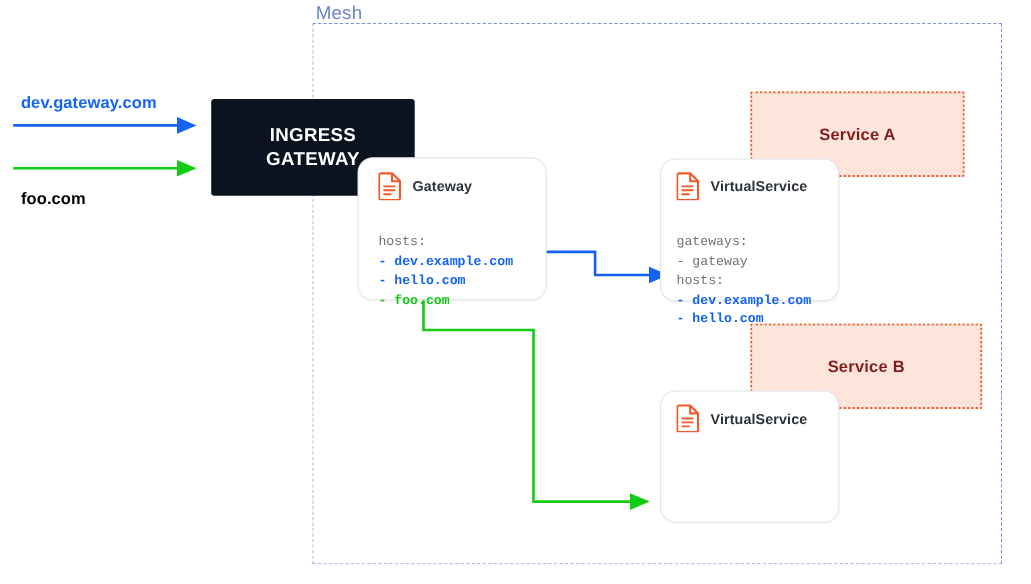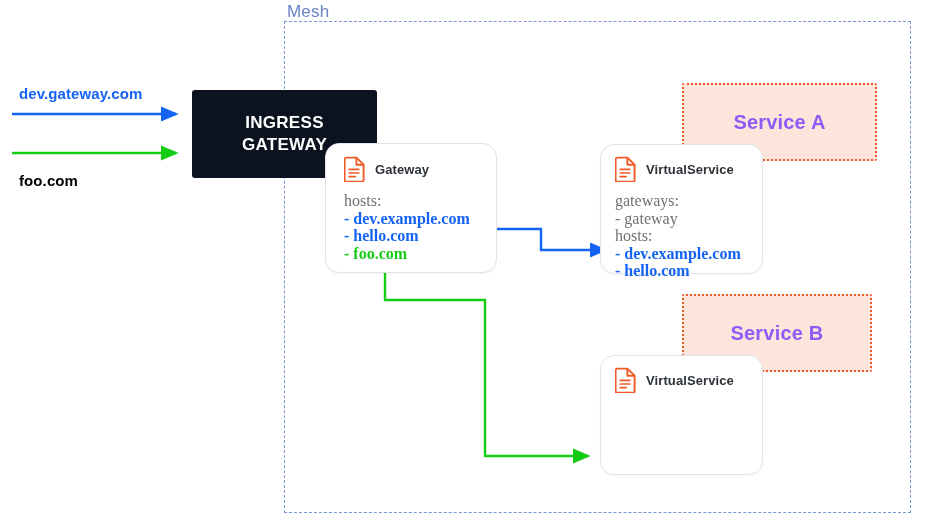--- a/index.html
+++ b/index.html
@@ -88,24 +88,25 @@
   .card-title {
     font-size: 13px;
     font-weight: bold;
     color: #2d3338;
     letter-spacing: 0.1px;
     white-space: nowrap;
   }
   .doc-icon { width: 22px; height: 26px; display: block; flex: 0 0 auto; }
 
   .code {
-    font-family: Liberation Serif, serif;
-    font-size: 16px;
+    font-family: Liberation Mono, monospace;
+    font-size: 12px;
     line-height: 17.5px;
     white-space: pre;
+    margin-top: 20px;
   }
   .code .k { color: #6e7276; }
   .code .blue { color: #1463f3; font-weight: bold; }
   .code .green { color: #14cc14; font-weight: bold; }
 
   #gateway-card { left: 325px; top: 143px; width: 172px; height: 130px; }
   #gateway-card .card-head { position: absolute; left: 18px; top: 12px; }
   #gateway-card .code { position: absolute; left: 18px; top: 48px; }
 
   #vs-a-card { left: 600px; top: 144px; width: 163px; height: 130px; }
@@ -120,27 +121,27 @@
   .service-box {
     background: #fde5db;
     border: 2.2px dotted #f05a28;
     box-sizing: border-box;
     border-radius: 2px;
     display: flex;
     align-items: center;
     justify-content: center;
   }
   .service-box .svc-text {
-    font-size: 20px;
-    font-weight: bold;
-    color: #8b5cf6;
+    font-size: 15px;
+    font-weight: bold;
+    color: #7f1d1d;
     letter-spacing: 0.2px;
   }
   #service-a { left: 682px; top: 83px; width: 195px; height: 78px; }
-  #service-b { left: 682px; top: 294px; width: 190px; height: 78px; }
+  #service-b { left: 682px; top: 294px; width: 211px; height: 78px; }
 
   
   #connectors { left: 0; top: 0; width: 937px; height: 531px; pointer-events: none; }
 </style>
 </head>
 <body>
 
 <div id="canvas">
 
   <div class="abs" id="mesh-box"></div>

